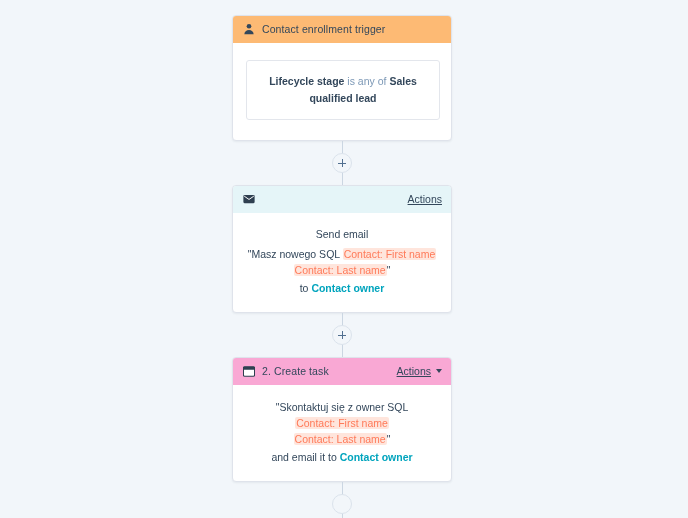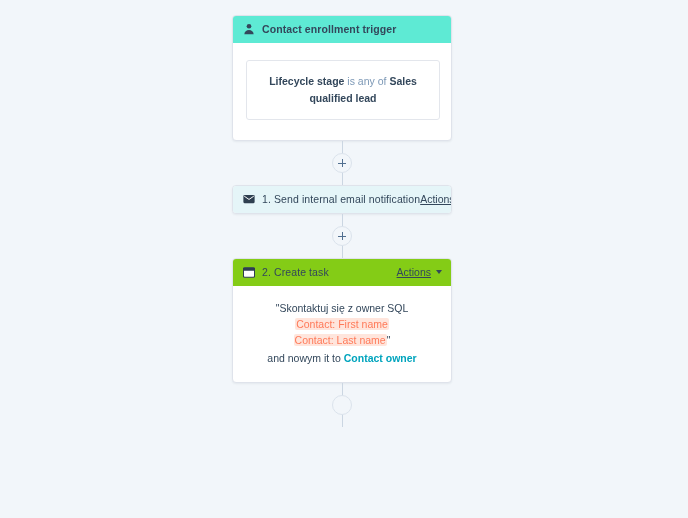--- a/index.html
+++ b/index.html
@@ -33,23 +33,23 @@
   }
   .card-header{
     height:27px;
     display:flex;align-items:center;
     padding:0 9px;
     font-size:10.5px;
     color:#33475b;
     border-bottom:1px solid transparent;
     box-sizing:border-box;
   }
-  .hdr-trigger{background:#5eead4;font-weight:bold;}
+  .hdr-trigger{background:#fdba74;}
   .hdr-email{background:#e5f5f8;}
-  .hdr-task{background:#84cc16;}
+  .hdr-task{background:#f9a8d4;}
   .hdr-title{
     margin-left:7px;
     white-space:nowrap;
     letter-spacing:.1px;
   }
   .hdr-spacer{flex:1;}
   .actions{
     display:flex;align-items:center;
     font-size:10.5px;color:#33475b;cursor:pointer;
   }
@@ -157,26 +157,30 @@
     </div>
 
     <div class="card">
       <div class="card-header hdr-email">
         <span class="icon">
           <svg width="12" height="10" viewBox="0 0 16 12">
             <rect x="0.5" y="0.5" width="15" height="11" rx="1.5" fill="#2e3f50"></rect>
             <path d="M1.6 2.2 8 6.6l6.4-4.4" fill="none" stroke="#ffffff" stroke-width="1.3"></path>
           </svg>
         </span>
-        <span class="hdr-title">1. Send internal email notification</span>
         <span class="hdr-spacer"></span>
         <span class="actions">
           <span class="actions-label">Actions</span>
 
         </span>
+      </div>
+      <div class="card-body">
+        <span class="body-line body-title">Send email</span>
+        <span class="body-quote"><span class="quote">"</span><span>Masz nowego SQL </span><span class="token">Contact: First name</span> <span class="token">Contact: Last name</span><span class="quote">"</span></span>
+        <span class="body-line body-tail"><span>to </span><span class="link">Contact owner</span></span>
       </div>
     </div>
 
     <div class="connector">
       <span class="line"></span>
       <div class="plus-btn">
         <span class="h"></span>
         <span class="v"></span>
       </div>
     </div>
@@ -191,21 +195,21 @@
         </span>
         <span class="hdr-title">2. Create task</span>
         <span class="hdr-spacer"></span>
         <span class="actions">
           <span class="actions-label">Actions</span>
           <span class="caret"></span>
         </span>
       </div>
       <div class="card-body">
         <span class="body-quote"><span class="quote">"</span><span>Skontaktuj się z owner SQL </span><span class="token">Contact: First name</span> <span class="token">Contact: Last name</span><span class="quote">"</span></span>
-        <span class="body-line body-tail"><span>and nowym it to </span><span class="link">Contact owner</span></span>
+        <span class="body-line body-tail"><span>and email it to </span><span class="link">Contact owner</span></span>
       </div>
     </div>
 
     <div class="connector">
       <span class="line"></span>
       <div class="plus-btn">
         
         
       </div>
     </div>

